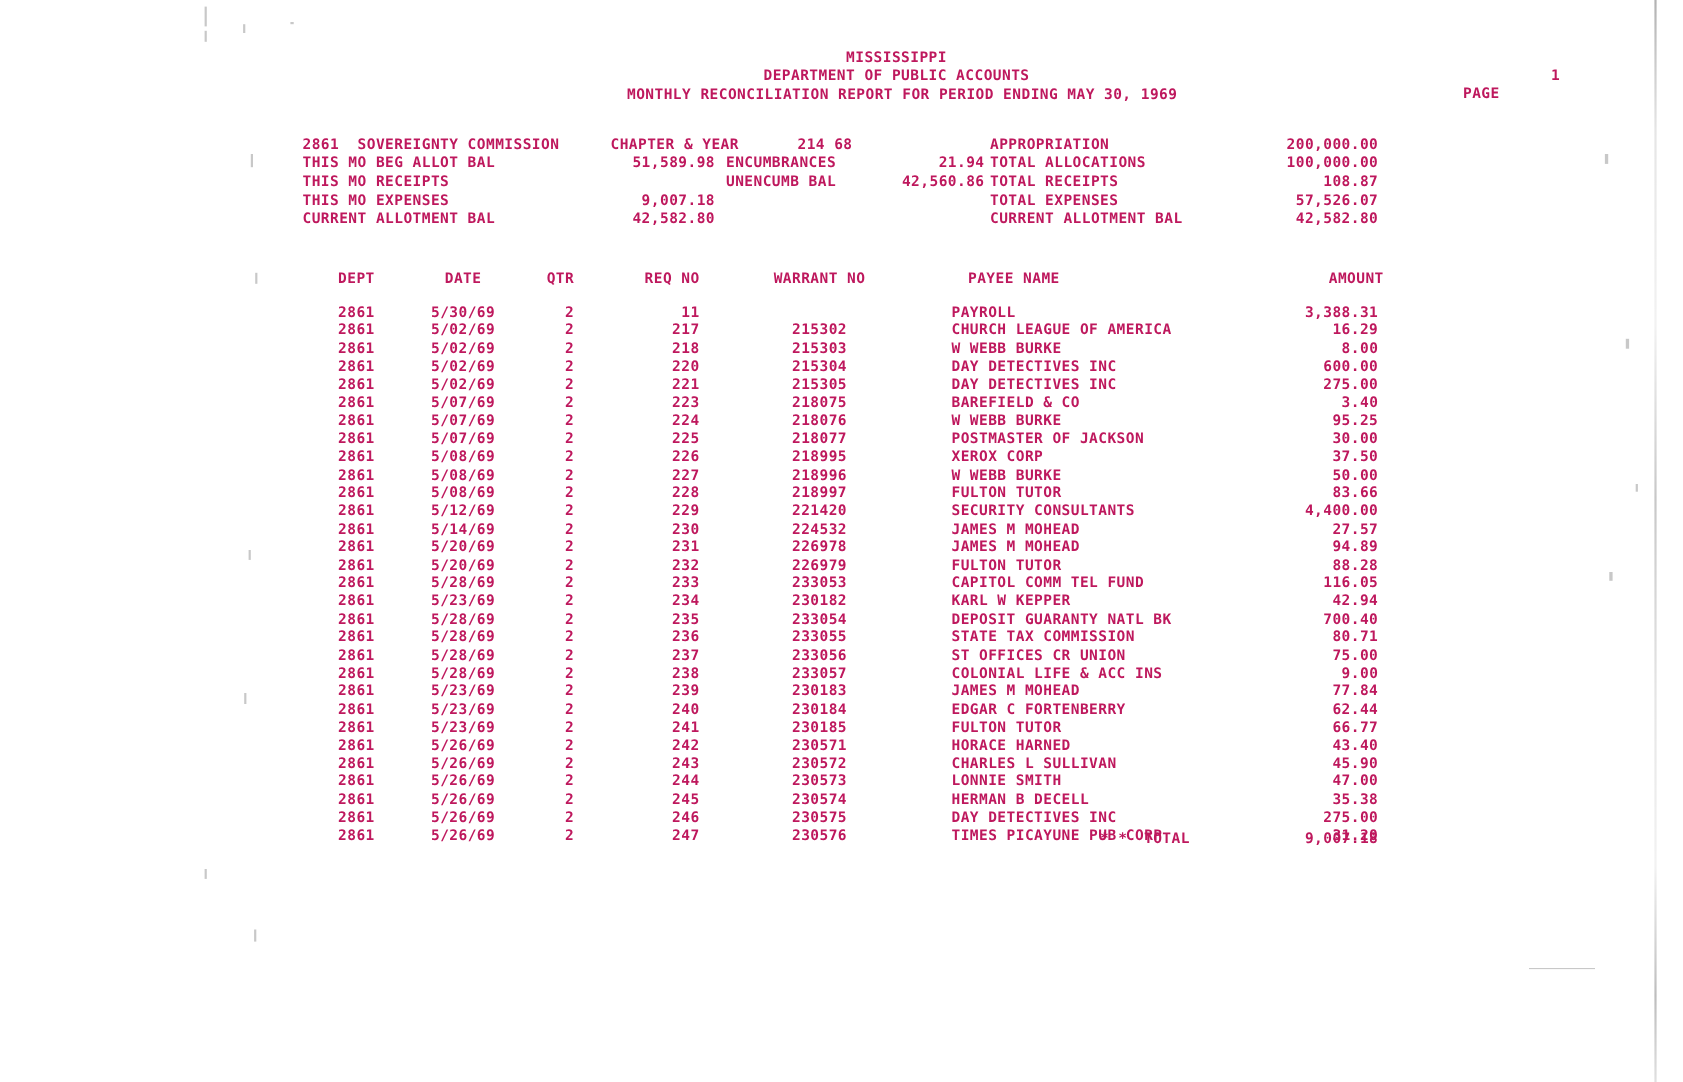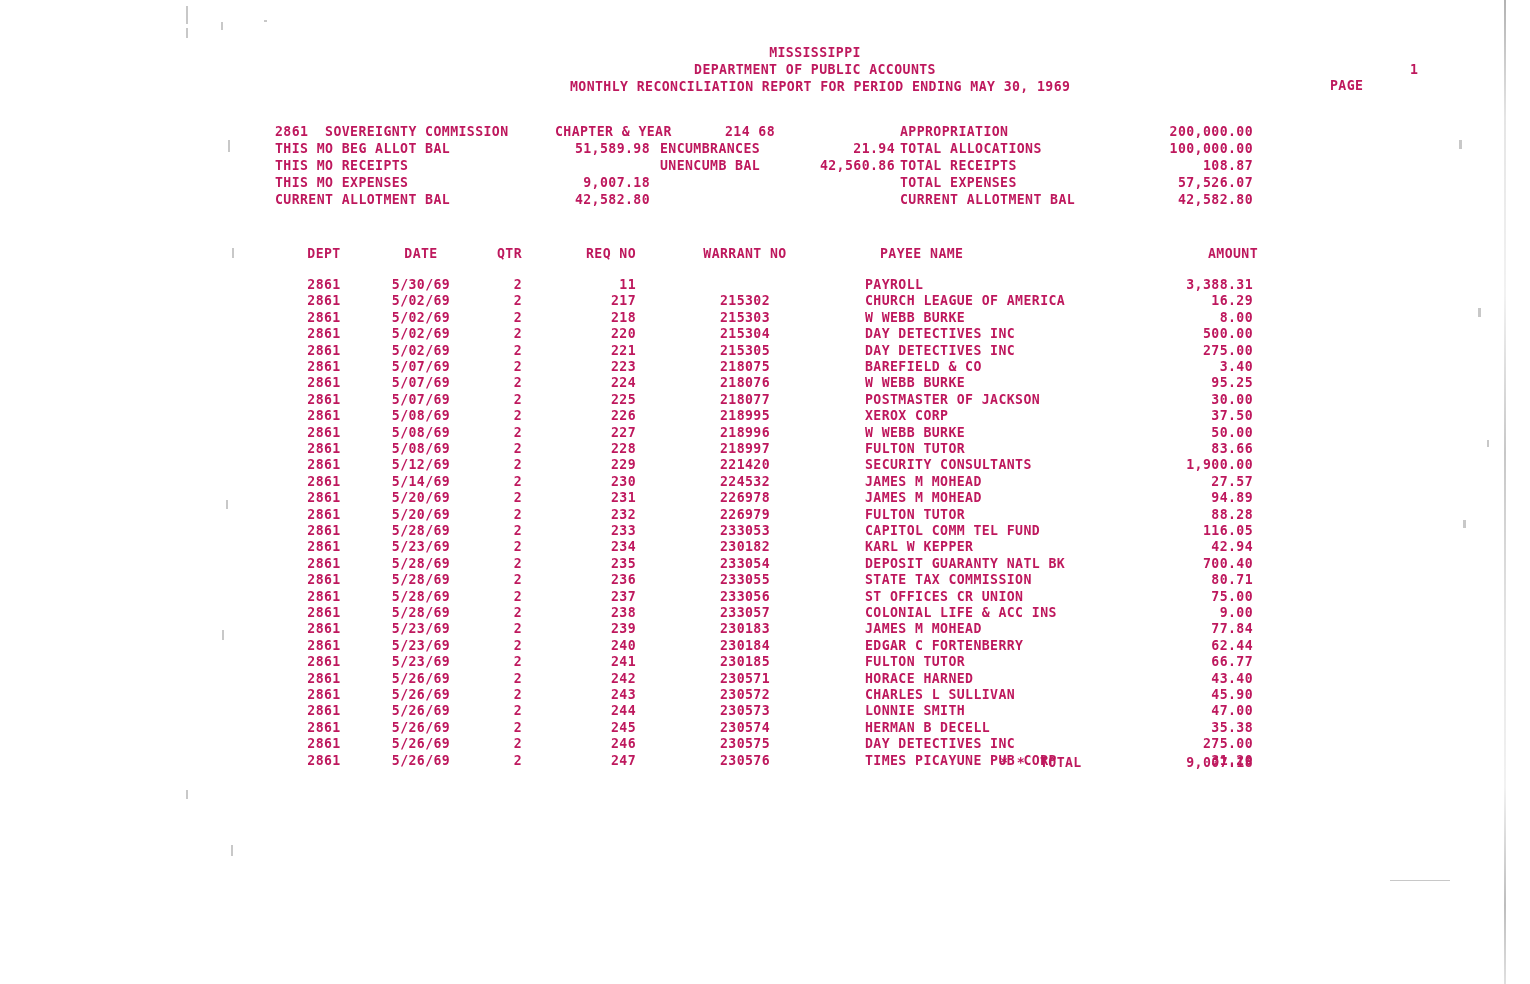--- a/index.html
+++ b/index.html
@@ -209,21 +209,21 @@
           <span class="col-payee">W WEBB BURKE</span>
           <span class="col-amount">8.00</span>
         </div>
         <div class="row" style="top: 326.2px;">
           <span class="col-dept">2861</span>
           <span class="col-date">5/02/69</span>
           <span class="col-qtr">2</span>
           <span class="col-req">220</span>
           <span class="col-warrant">215304</span>
           <span class="col-payee">DAY DETECTIVES INC</span>
-          <span class="col-amount">500.00</span>
+          <span class="col-amount">600.00</span>
         </div>
         <div class="row" style="top: 342.6px;">
           <span class="col-dept">2861</span>
           <span class="col-date">5/02/69</span>
           <span class="col-qtr">2</span>
           <span class="col-req">221</span>
           <span class="col-warrant">215305</span>
           <span class="col-payee">DAY DETECTIVES INC</span>
           <span class="col-amount">275.00</span>
         </div>
@@ -281,21 +281,21 @@
           <span class="col-payee">FULTON TUTOR</span>
           <span class="col-amount">83.66</span>
         </div>
         <div class="row" style="top: 457.4px;">
           <span class="col-dept">2861</span>
           <span class="col-date">5/12/69</span>
           <span class="col-qtr">2</span>
           <span class="col-req">229</span>
           <span class="col-warrant">221420</span>
           <span class="col-payee">SECURITY CONSULTANTS</span>
-          <span class="col-amount">1,900.00</span>
+          <span class="col-amount">4,400.00</span>
         </div>
         <div class="row" style="top: 473.8px;">
           <span class="col-dept">2861</span>
           <span class="col-date">5/14/69</span>
           <span class="col-qtr">2</span>
           <span class="col-req">230</span>
           <span class="col-warrant">224532</span>
           <span class="col-payee">JAMES M MOHEAD</span>
           <span class="col-amount">27.57</span>
         </div>

